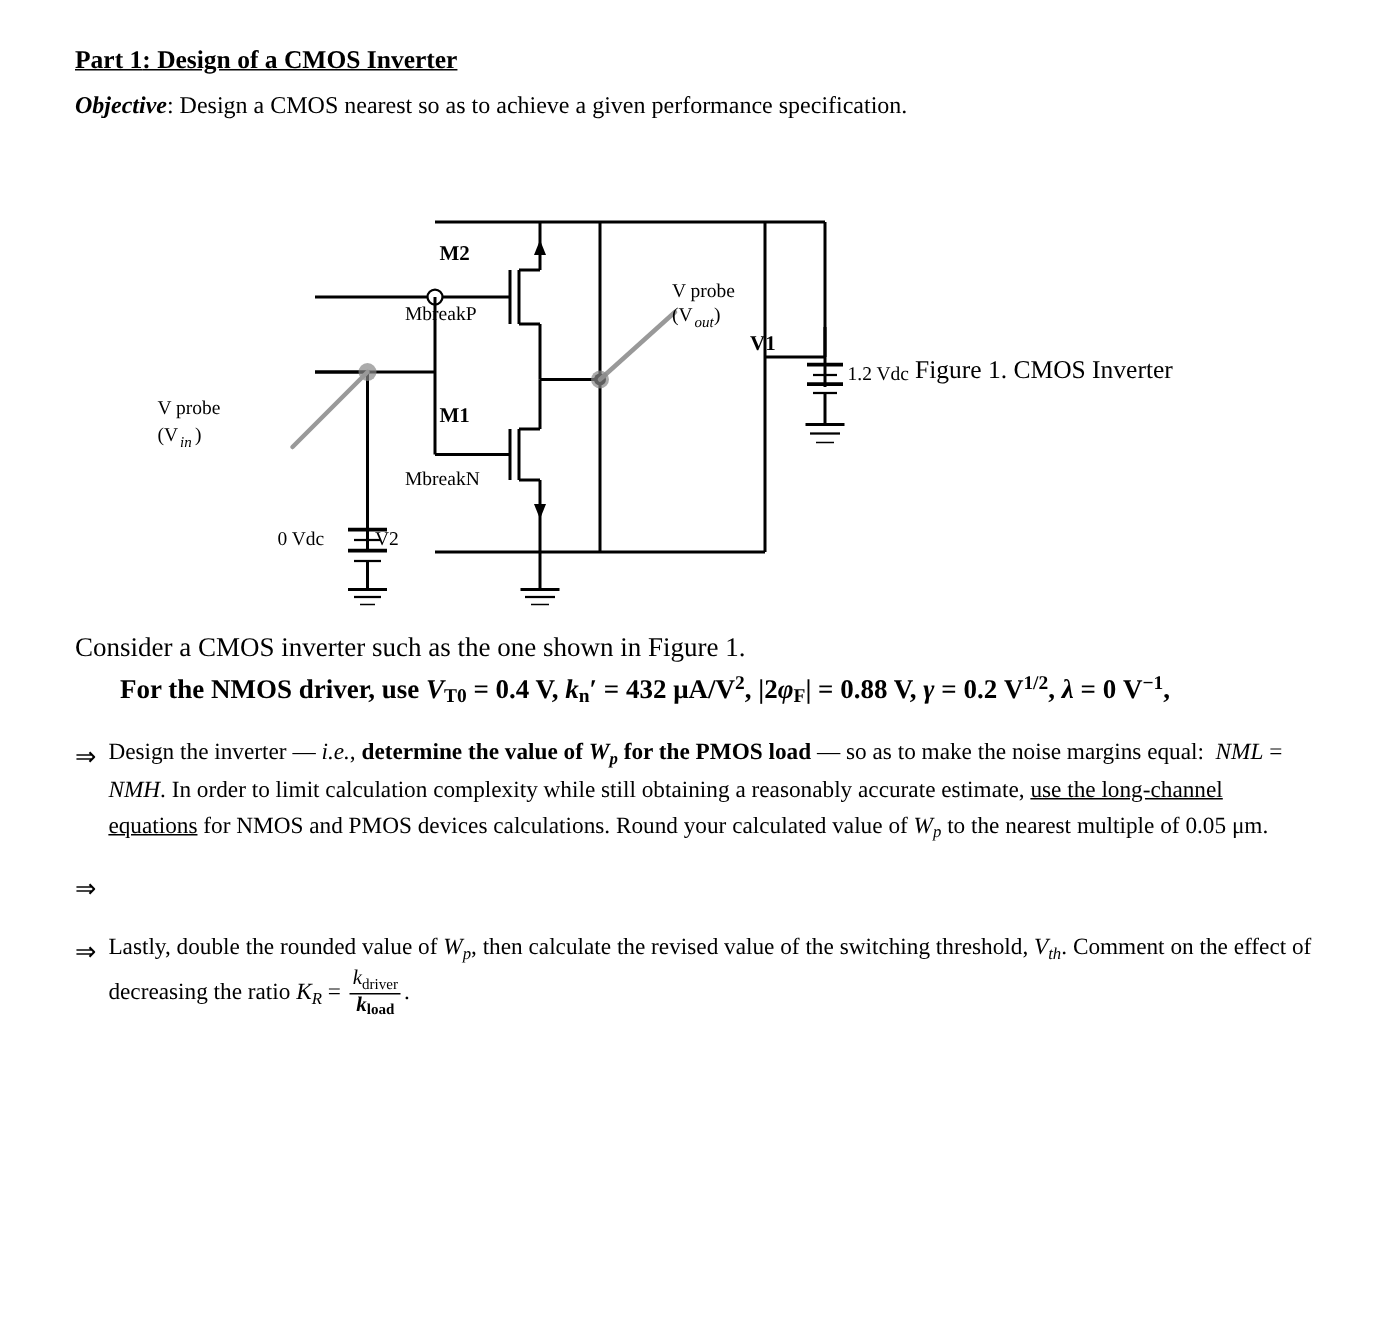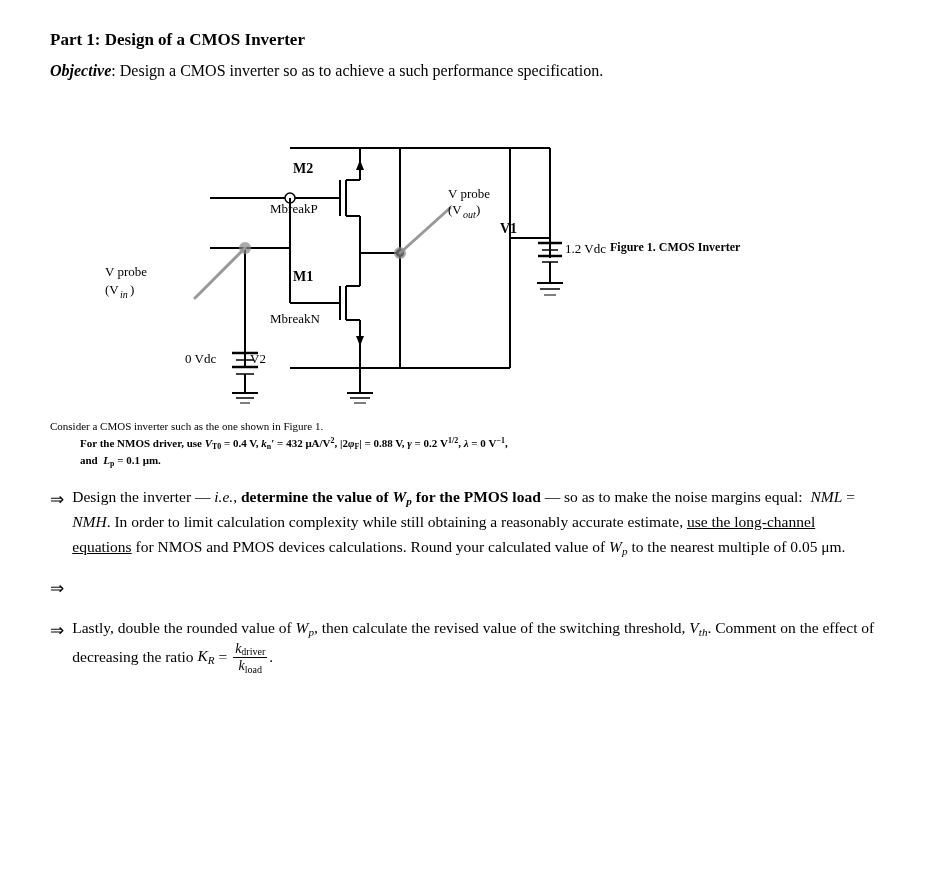--- a/index.html
+++ b/index.html
@@ -8,48 +8,49 @@
       font-family: 'Times New Roman', Times, serif;
       font-size: 16px;
       color: #000;
       width: 928px;
       min-height: 894px;
       padding: 30px 50px 30px 50px;
     }
     .part-title {
       font-size: 17px;
       font-weight: bold;
+      text-decoration: underline;
       margin-bottom: 12px;
     }
     .objective-line {
       font-size: 16px;
       margin-bottom: 18px;
     }
     .objective-line em {
       font-style: italic;
       font-weight: bold;
     }
     .figure-container {
       display: flex;
       flex-direction: row;
       align-items: center;
       margin-bottom: 10px;
     }
     .figure-caption {
-      font-size: 12px;
-      font-weight: bold;
+      font-size: 17px;
+      font-weight: normal;
       text-align: center;
       margin-top: 6px;
       margin-bottom: 18px;
     }
     .circuit-svg {
       display: block;
     }
     .consider-block {
-      font-size: 11px;
+      font-size: 18px;
       line-height: 1.55;
       margin-bottom: 16px;
     }
     .consider-block .indent {
       margin-left: 30px;
       font-weight: bold;
     }
     .arrow-block {
       display: flex;
       align-items: flex-start;
@@ -87,33 +88,34 @@
       margin: 0 2px;
     }
     .fraction .numer {
       border-bottom: 1px solid #000;
       padding: 0 2px;
       text-align: center;
     }
     .fraction .denom {
       padding: 0 2px;
       text-align: center;
+      font-weight: bold;
     }
   </style>
 </head>
 <body>
 
 <div>
 
   <div class="part-title">
     <span>Part 1</span><span>:  Design of a CMOS Inverter</span>
   </div>
 
   <div class="objective-line">
-    <em>Objective</em><span>:  Design a CMOS inverter so as to achieve a such performance specification.</span>
+    <em>Objective</em><span>:  Design a CMOS nearest so as to achieve a given performance specification.</span>
   </div>
 
   <div class="figure-container">
     <svg class="circuit-svg" width="560" height="310" viewBox="0 0 560 310">
 
       <line x1="240" y1="50" x2="460" y2="50" stroke="#000" stroke-width="2"></line>
 
       <line x1="460" y1="50" x2="460" y2="270" stroke="#000" stroke-width="2"></line>
 
       <line x1="240" y1="270" x2="460" y2="270" stroke="#000" stroke-width="2"></line>
@@ -236,23 +238,20 @@
 
       <text x="515" y="155" font-family="Times New Roman, serif" font-size="13">1.2 Vdc</text>
     </svg>
     <div class="figure-caption">Figure 1.  CMOS Inverter</div>
   </div>
 
   <div class="consider-block">
     <p>Consider a CMOS inverter such as the one shown in Figure 1.</p>
     <p class="indent">
       For the NMOS driver, use <i>V</i><sub>T0</sub> = 0.4 V, <i>k</i><sub>n</sub>′ = 432 μA/V<sup>2</sup>, |2<i>φ</i><sub>F</sub>| = 0.88 V, <i>γ</i> = 0.2 V<sup>1/2</sup>, <i>λ</i> = 0 V<sup>−1</sup>,
-    </p>
-    <p class="indent" style="margin-left:30px;">
-      and &nbsp;<i>L</i><sub>p</sub> = 0.1 μm.
     </p>
   </div>
 
   <div class="arrow-block" style="margin-top:10px;">
     <span class="arrow-symbol">⇒</span>
     <div class="arrow-text">
       Design the inverter — <i>i.e.</i>, <b>determine the value of <i>W<sub>p</sub></i> for the PMOS load</b> — so as to make the noise margins equal: &nbsp;<i>NML</i> = <i>NMH</i>.  In order to limit calculation complexity while still obtaining a reasonably accurate estimate, <span class="underline-text">use the long-channel equations</span> for NMOS and PMOS devices calculations.  Round your calculated value of <i>W<sub>p</sub></i> to the nearest multiple of 0.05 μm.
     </div>
   </div>
 

